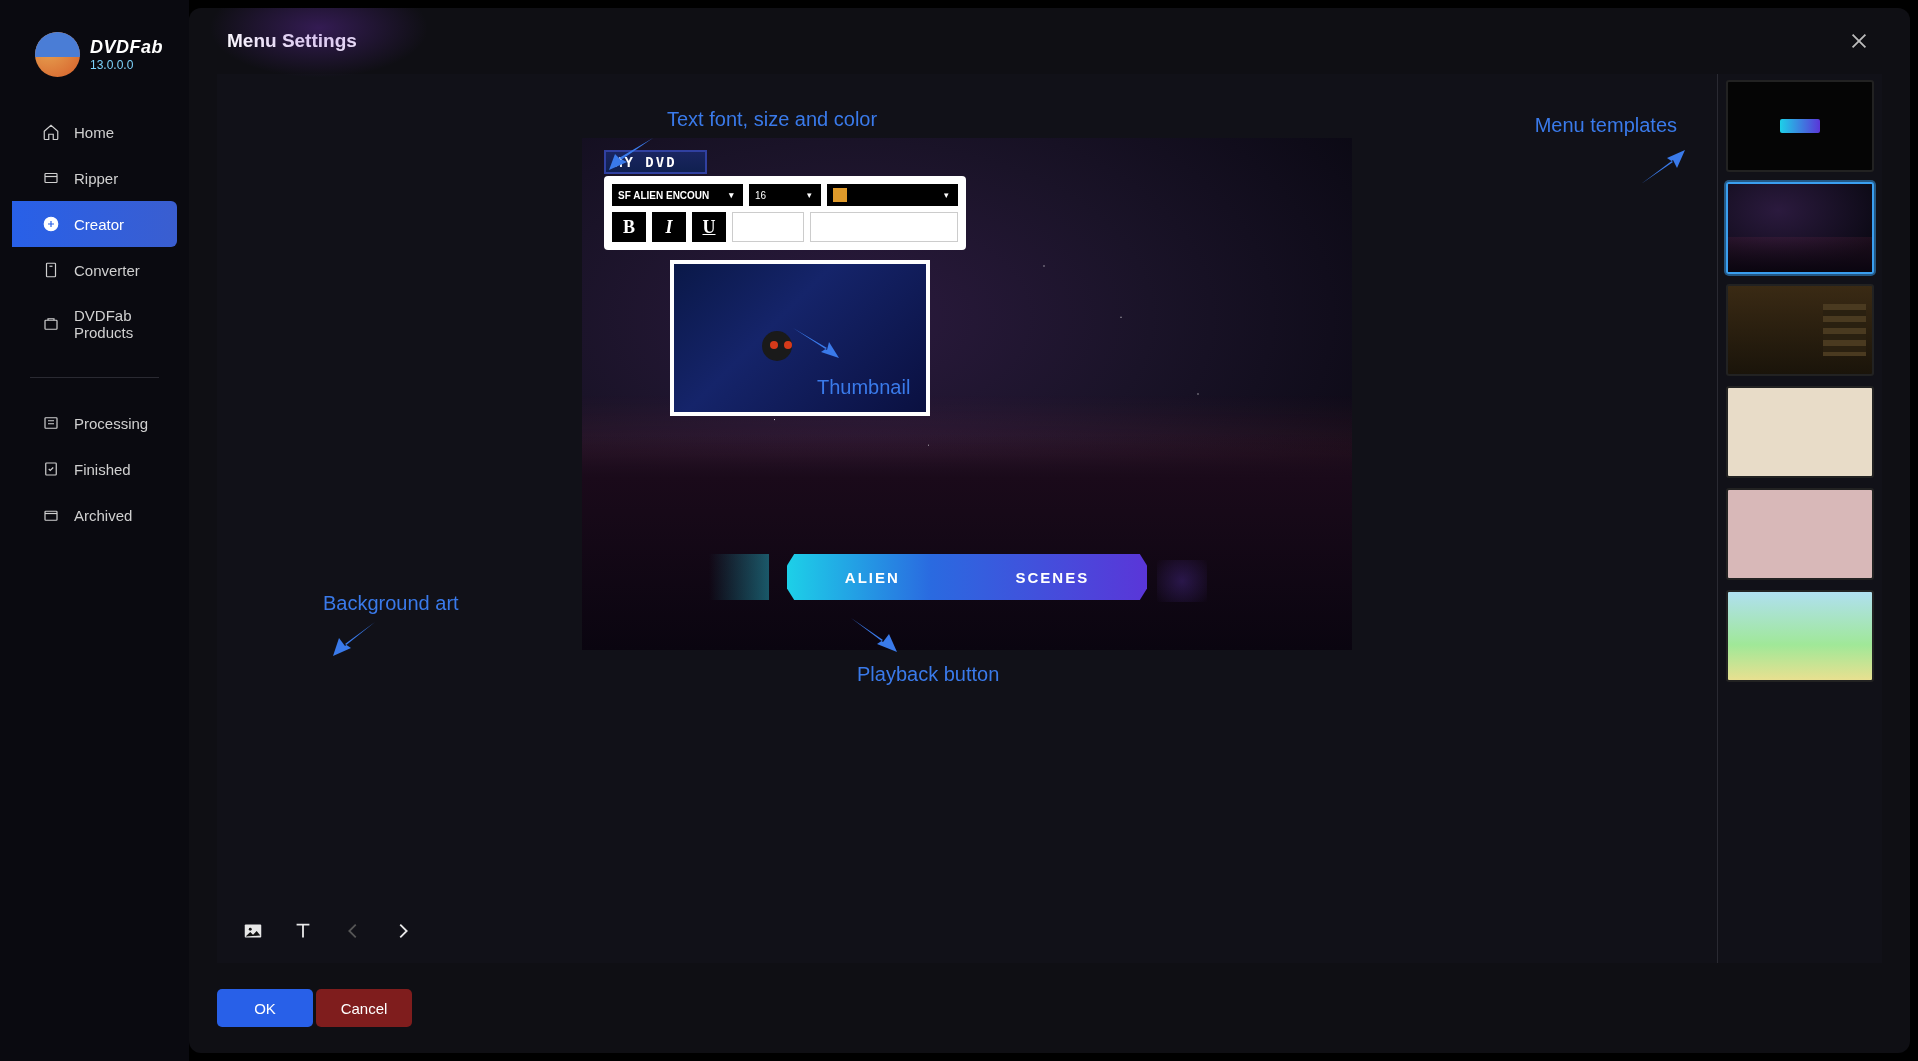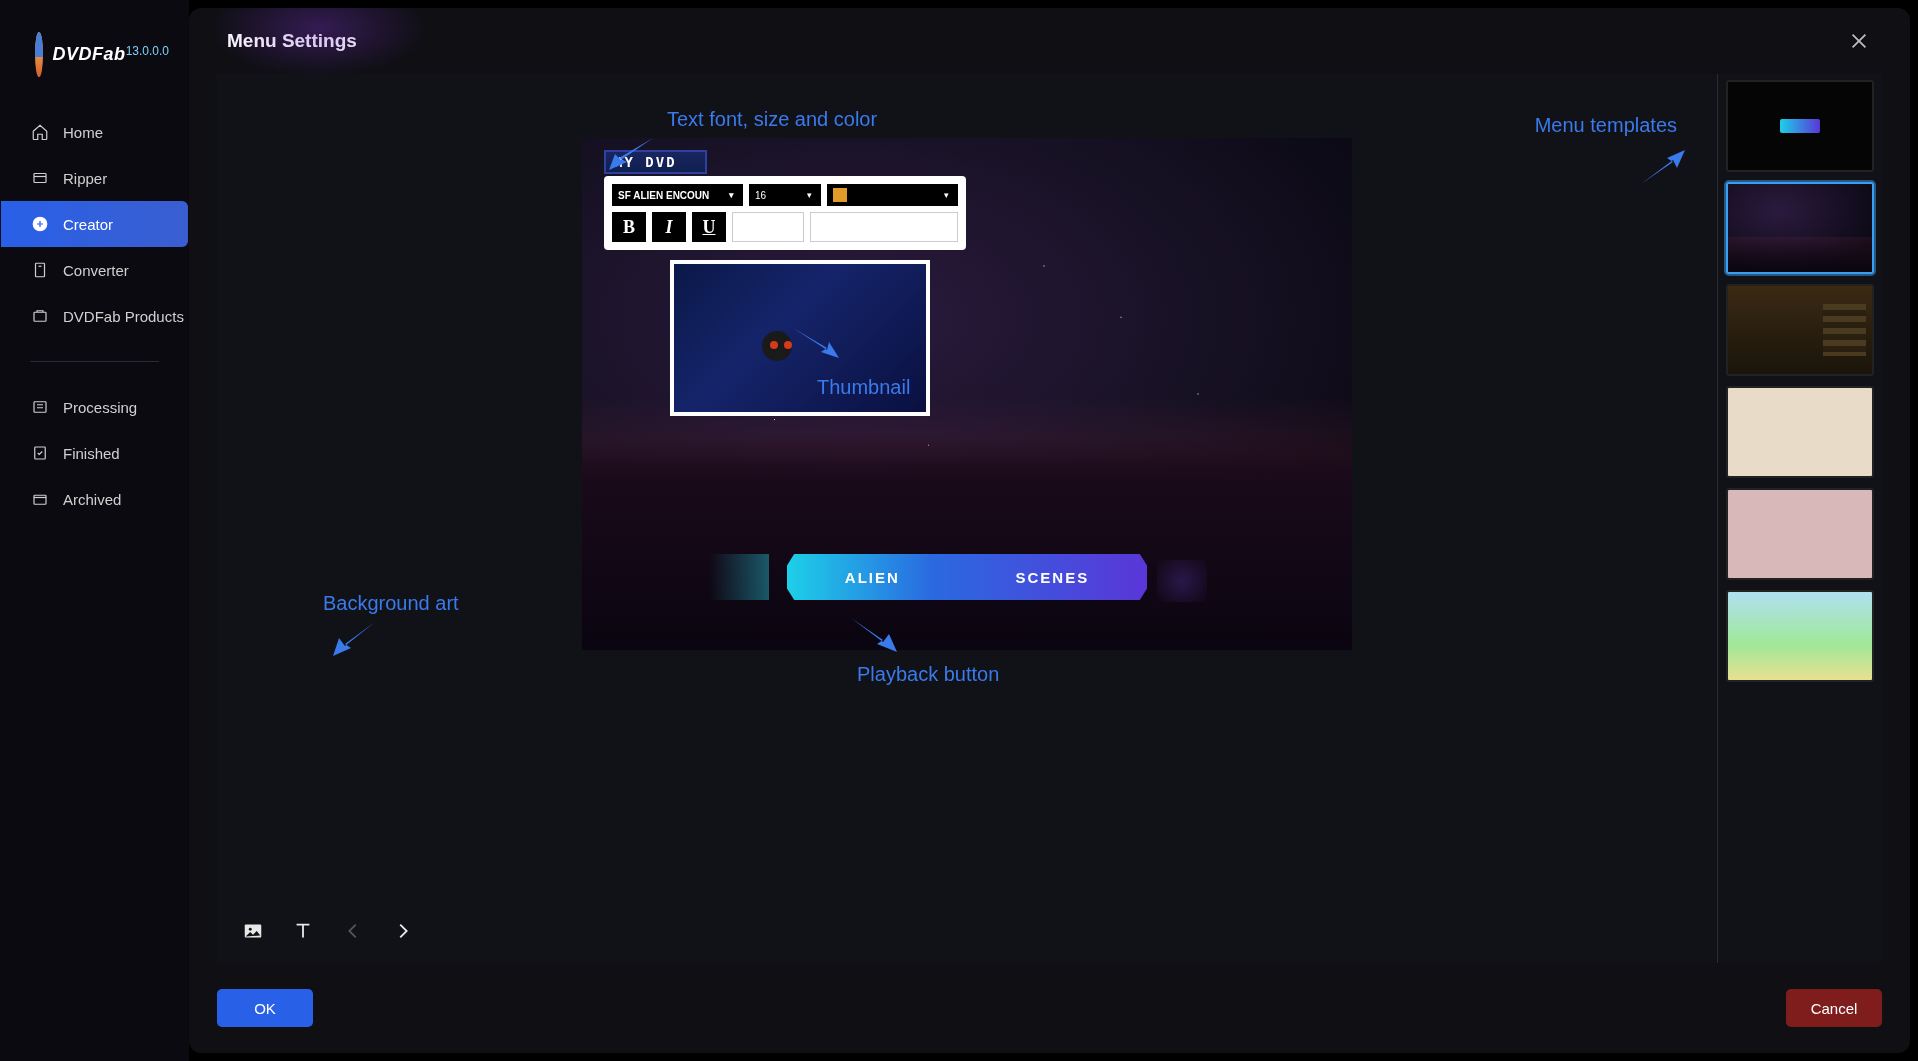--- a/index.html
+++ b/index.html
@@ -4,25 +4,25 @@
   <style>
     * { margin: 0; padding: 0; box-sizing: border-box; font-family: -apple-system, BlinkMacSystemFont, 'Segoe UI', Arial, sans-serif; }
     body { background: #000000; color: #ffffff; width: 1918px; height: 1061px; overflow: hidden; }
     .app-container { display: flex; height: 100%; }
     
     
     .sidebar { width: 189px; background: #0a0a10; padding-top: 20px; flex-shrink: 0; }
     .logo-block { display: flex; align-items: center; gap: 10px; padding: 12px 20px 24px 35px; }
     .logo-badge { width: 45px; height: 45px; border-radius: 50%; background: radial-gradient(circle at 30% 30%, #e8a854, #d65e2a); position: relative; overflow: hidden; }
     .logo-badge::before { content: ""; position: absolute; top: 0; left: 0; right: 0; height: 55%; background: #4a7dd6; border-radius: 50% 50% 0 0; }
-    .logo-text-wrap { display: flex; flex-direction: row; }
+    .logo-text-wrap { display: flex; flex-direction: column; }
     .logo-title { font-weight: bold; font-size: 18px; font-style: italic; color: #fff; letter-spacing: 0.5px; }
     .logo-version { font-size: 12px; color: #7dd3fc; }
     
-    .nav-section { padding: 8px 1px; }
+    .nav-section { padding: 8px 12px; }
     .nav-item { display: flex; align-items: center; gap: 14px; padding: 14px 0 14px 30px; color: #d0d0d0; font-size: 15px; cursor: pointer; }
     .nav-item.active { background: linear-gradient(90deg, #2860e8, #3a5ed0); color: #fff; border-radius: 0 6px 6px 0; }
     .nav-icon { width: 18px; height: 18px; display: inline-flex; align-items: center; justify-content: center; flex-shrink: 0; }
     .nav-icon svg { width: 18px; height: 18px; stroke: currentColor; fill: none; stroke-width: 1.6; }
     .nav-divider { border: none; border-top: 1px solid #2a2a32; margin: 14px 30px; }
     
     
     .main { flex: 1; background: #0f0f14; border-radius: 12px; margin: 8px 8px 8px 0; padding: 0; display: flex; flex-direction: column; overflow: hidden; position: relative; }
     .main::before { content: ""; position: absolute; top: -30px; left: 20px; width: 220px; height: 100px; background: radial-gradient(ellipse, rgba(120,50,200,0.35), transparent 70%); pointer-events: none; }
     
@@ -100,21 +100,21 @@
     .tmpl1-inner::before { content:""; width: 40px; height: 14px; background: linear-gradient(90deg,#1dd0e8,#5a36d8); border-radius: 2px; }
     .tmpl2-inner { width: 100%; height: 100%; background: radial-gradient(ellipse at 35% 30%, #2b1a3e, #0b0914 80%); }
     .tmpl2-inner::after { content:""; position:absolute; bottom:0; left:0; right:0; height:40%; background: linear-gradient(to bottom, rgba(190,60,100,0.1), #0a0510); }
     .tmpl3-inner { width: 100%; height: 100%; background: linear-gradient(#3a2a14, #1a140a); }
     .tmpl3-inner::before { content:""; position:absolute; right:6px; top:20%; bottom:20%; width:30%; background: repeating-linear-gradient(to bottom, #4a3a20 0 6px, #2a2010 6px 12px); }
     .tmpl4-inner { width: 100%; height: 100%; background: #e8dcc8; }
     .tmpl5-inner { width: 100%; height: 100%; background: #d8b8b8; }
     .tmpl6-inner { width: 100%; height: 100%; background: linear-gradient(#b0e0f0, #a0e898 60%, #e8e090); }
     
     
-    .dialog-footer { display: flex; justify-content: space-between; gap: 3px; padding: 26px 28px; }
+    .dialog-footer { display: flex; justify-content: flex-start; gap: 3px; padding: 26px 28px; }
     .btn { min-width: 96px; height: 38px; border-radius: 5px; border: none; font-size: 15px; color: #fff; cursor: pointer; }
     .btn-ok { background: #2860e8; }
     .btn-cancel { background: #7f1d1d; }
   </style>
 </head>
 <body>
 
 <div class="app-container">
 
   <aside class="sidebar">

